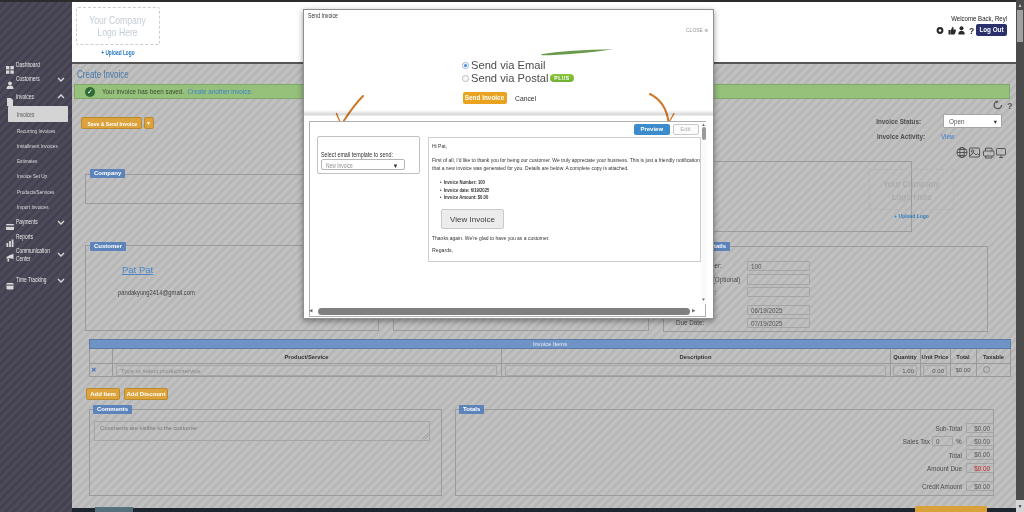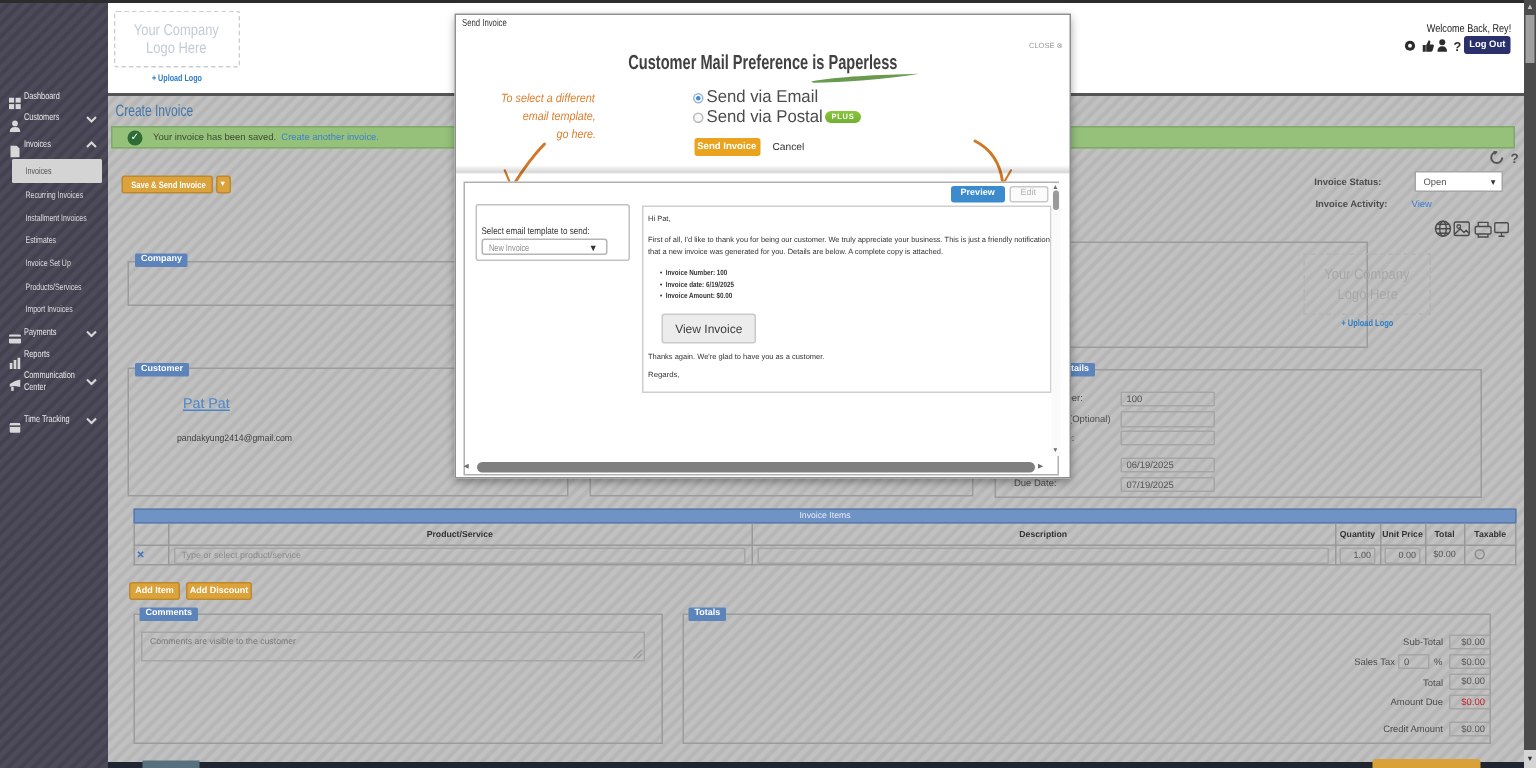--- a/index.html
+++ b/index.html
@@ -159,37 +159,35 @@
   <div class="lbl" style="left:862px;top:483px;width:100px;text-align:right;">Credit Amount</div>
   <div class="inp" style="left:966px;top:480.5px;width:28px;height:10.5px;line-height:10px;text-align:right;padding-right:3px;">$0.00</div>
 
   <div class="abs" style="left:72px;top:508px;width:944px;height:4px;background:#1f2631;"></div>
   <div class="abs" style="left:95px;top:507px;width:38px;height:5px;background:#56707e;"></div>
   <div class="abs" style="left:915px;top:506px;width:72px;height:6px;background:#d9a13a;border-radius:2px 2px 0 0;"></div>
 
   <div class="abs" id="modal" style="left:303px;top:9px;width:411px;height:310px;background:#fff;border:1px solid #8f8f8f;box-shadow:0 2px 6px rgba(0,0,0,0.4);"></div>
   <div class="abs" style="left:308px;top:12px;font-size:6.8px;color:#333;white-space:nowrap;"><span class="cx" style="transform:scaleX(0.76);">Send Invoice</span></div>
   <div class="abs" style="left:686px;top:27px;font-size:5px;color:#999;">CLOSE ⊗</div>
-  <div class="abs" style="left:303px;top:34px;width:411px;text-align:center;font-size:13.5px;font-weight:bold;color:#414141;white-space:nowrap;"><span style="display:inline-block;transform:scaleX(0.72);transform-origin:50% 50%;white-space:nowrap;">Customer Mail Preference is Paperless</span></div>
 
   <svg class="abs" style="left:540px;top:47px;" width="74" height="10" viewBox="0 0 74 10">
       <path d="M1,7.2 C18,4.2 45,2.8 73,2.2 C50,5.8 22,8.2 2,8.2 Z" fill="#5c9140" opacity="0.92"></path>
     </svg>
 
   <div class="abs" style="left:461.5px;top:61.5px;width:7px;height:7px;border:1px solid #9ab4da;border-radius:50%;background:#fff;"></div>
   <div class="abs" style="left:463.5px;top:63.5px;width:3px;height:3px;border-radius:50%;background:#3f87d9;"></div>
   <div class="abs" style="left:471px;top:58.5px;font-size:11.5px;color:#4c4c4c;white-space:nowrap;"><span style="display:inline-block;transform:scaleX(0.97);transform-origin:0 50%;">Send via Email</span></div>
   <div class="abs" style="left:461.5px;top:75px;width:7px;height:7px;border:1px solid #b9b9b9;border-radius:50%;background:#fbfbfb;"></div>
   <div class="abs" style="left:471px;top:72px;font-size:11.5px;color:#4c4c4c;white-space:nowrap;"><span style="display:inline-block;transform:scaleX(0.97);transform-origin:0 50%;">Send via Postal</span></div>
   <div class="abs" style="left:550px;top:74px;width:24px;height:8px;background:linear-gradient(#8dc63f,#6faf2f);border-radius:4px;color:#fff;font-size:5px;font-weight:bold;text-align:center;line-height:8px;letter-spacing:0.5px;">PLUS</div>
 
   <div class="abs" style="left:462.5px;top:92px;width:44px;height:12px;background:#e9a31f;border-radius:2px;color:#fff;font-size:6.4px;font-weight:bold;text-align:center;line-height:12px;">Send Invoice</div>
   <div class="abs" style="left:515px;top:94.5px;font-size:6.8px;color:#333;">Cancel</div>
 
-  <div class="abs" style="left:297px;top:60px;width:100px;text-align:right;font-size:8px;font-style:italic;color:#dd7f2e;line-height:12px;"><span class="cxr">To select a different</span><br><span class="cxr">email template,</span><br><span class="cxr">go here.</span></div>
 
   <svg class="abs" style="left:330px;top:93px;" width="40" height="40" viewBox="0 0 40 40">
       <path d="M33,3 Q23,13 11.5,31.5" fill="none" stroke="#d07828" stroke-width="2" stroke-linecap="round"></path>
       <path d="M6.5,20.5 L11.5,32.5" fill="none" stroke="#d07828" stroke-width="1.4" stroke-linecap="round"></path>
     </svg>
   <svg class="abs" style="left:645px;top:92px;" width="40" height="40" viewBox="0 0 40 40">
       <path d="M5,2 Q21,10 23.5,30" fill="none" stroke="#d07828" stroke-width="2" stroke-linecap="round"></path>
       <path d="M29,21.5 L23.5,31" fill="none" stroke="#d07828" stroke-width="1.4" stroke-linecap="round"></path>
     </svg>
 

